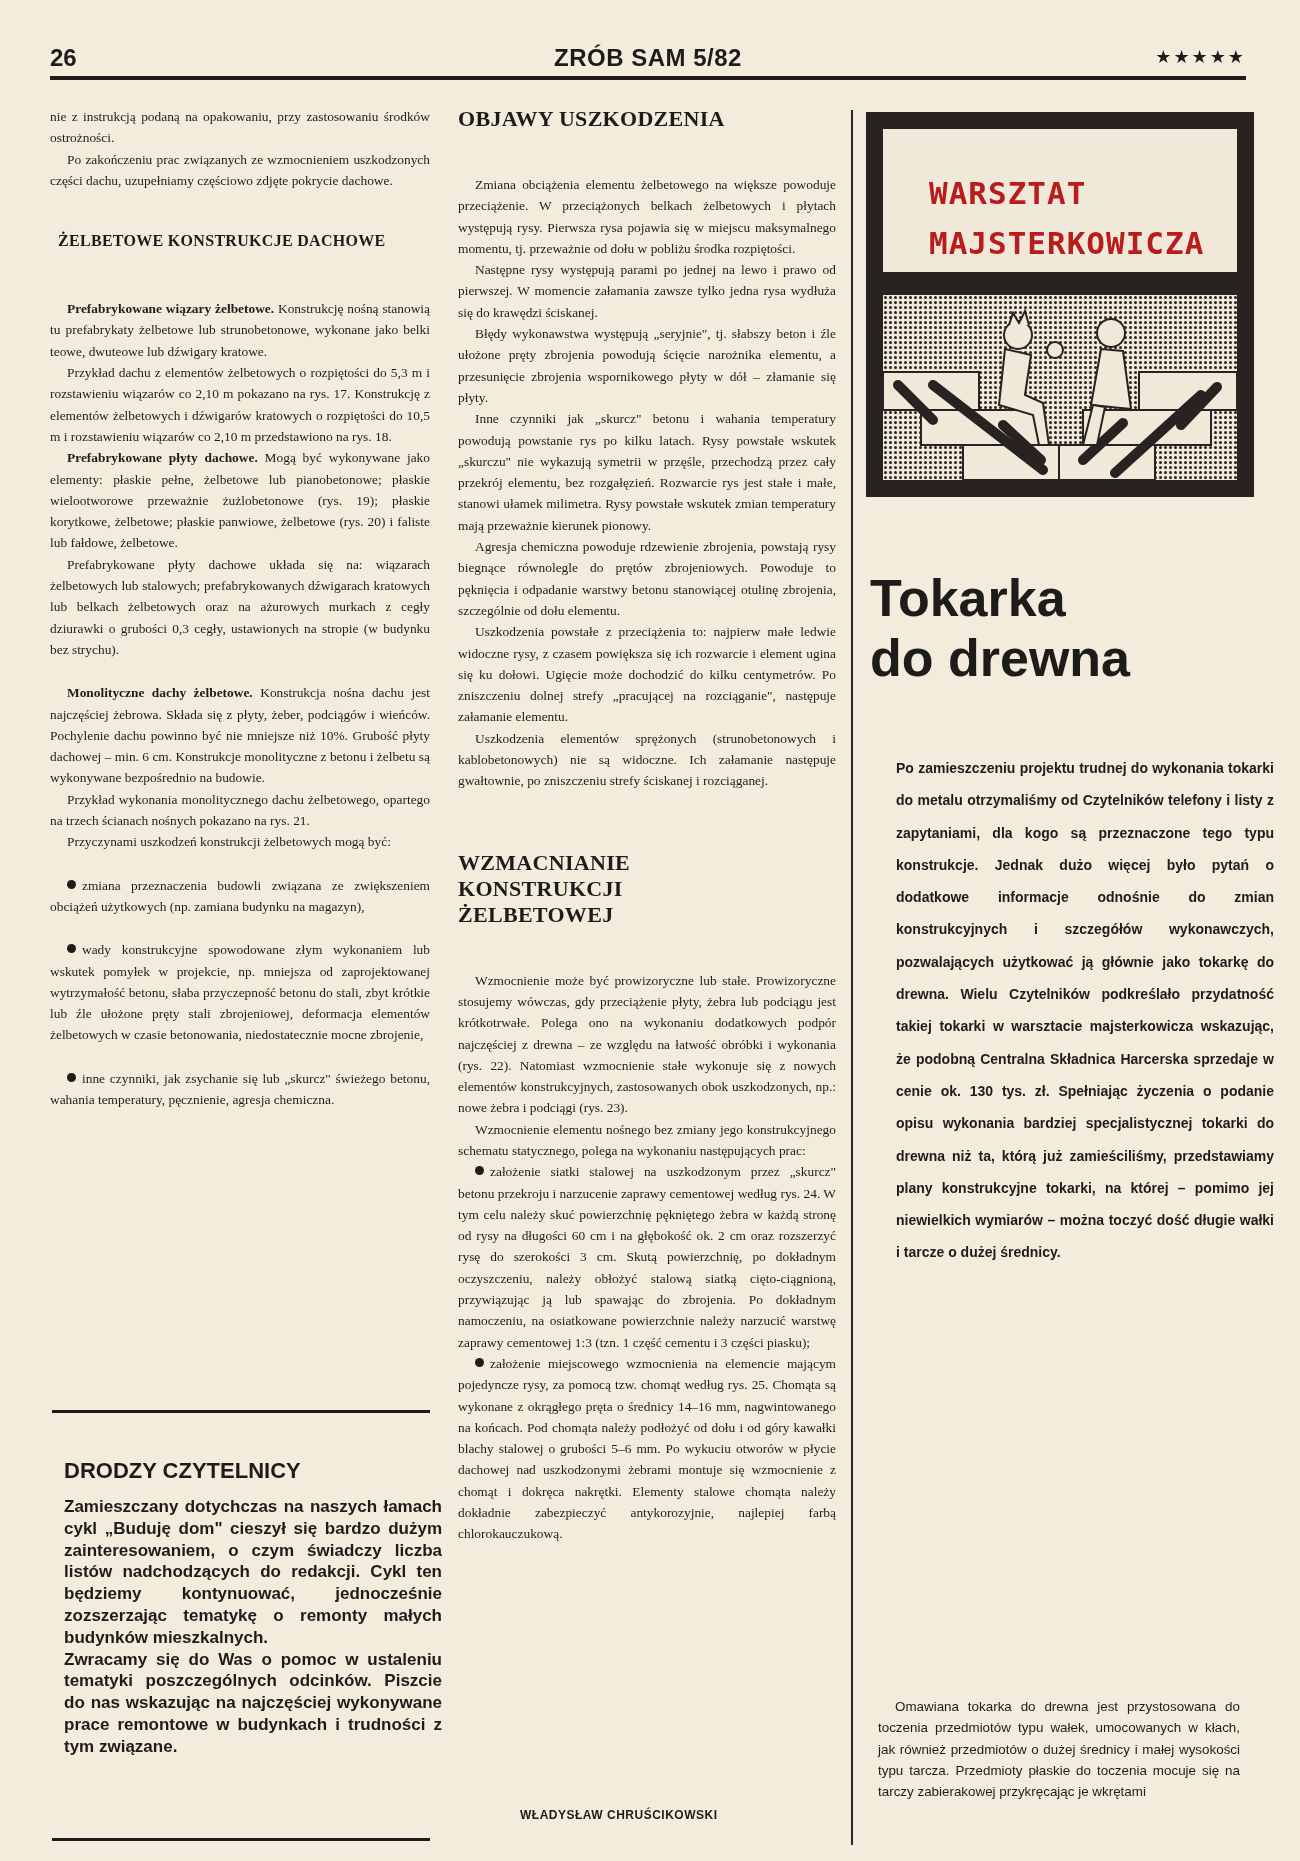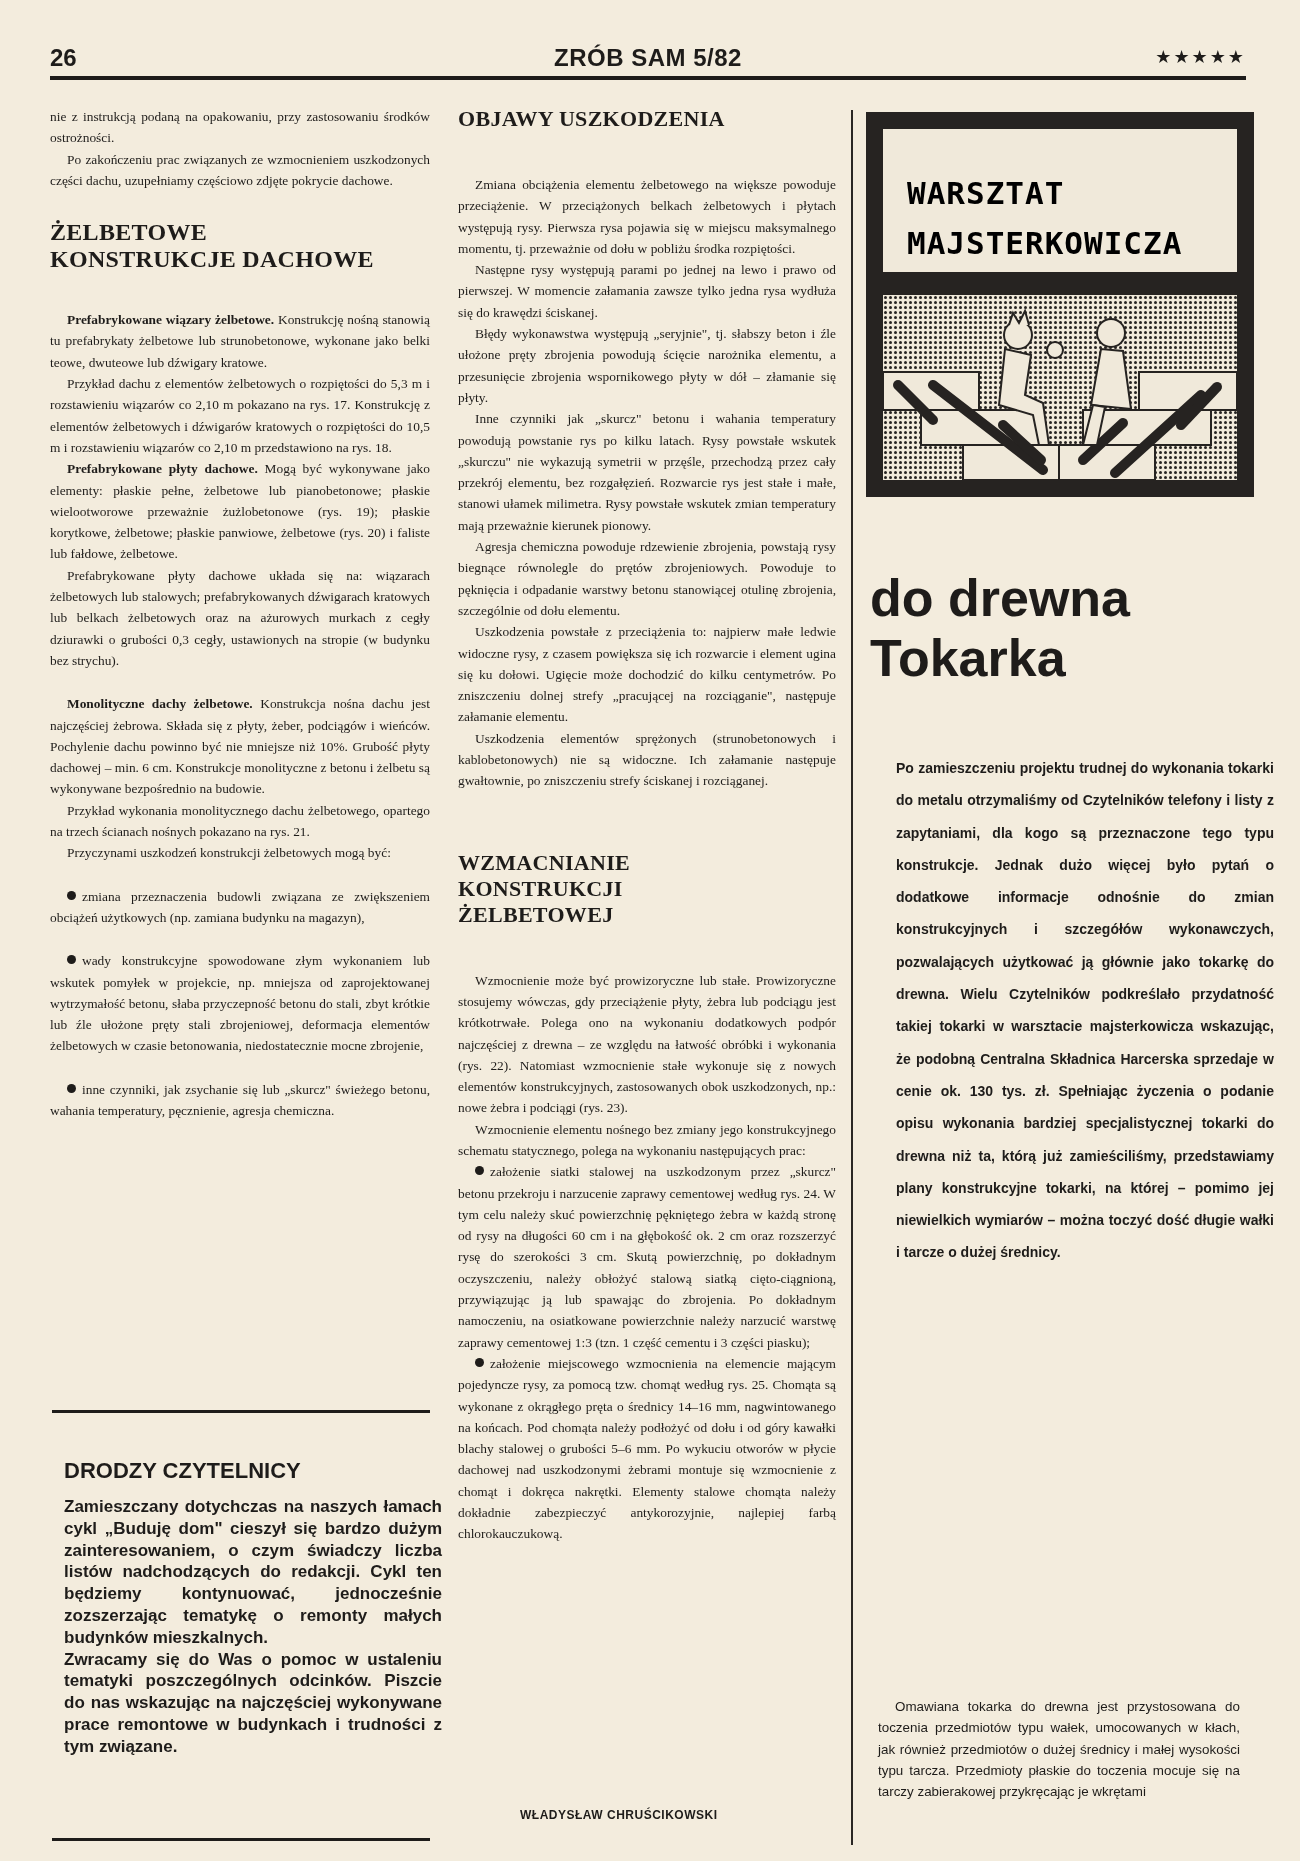--- a/index.html
+++ b/index.html
@@ -11,36 +11,36 @@
   }
   .header { position:absolute; left:50px; top:44px; width:1196px; height:34px; }
   .header .pg { position:absolute; left:0; top:0; font-weight:bold; font-size:24px; }
   .header .mag { position:absolute; left:0; right:0; top:0; text-align:center; font-weight:bold; font-size:24px; letter-spacing:0.5px; }
   .header .stars { position:absolute; right:0; top:2px; font-size:18px; letter-spacing:2px; }
   .rule-top { position:absolute; left:50px; top:76px; width:1196px; height:4px; background:#1e1c1a; }
   .col { position:absolute; font-size:13.4px; line-height:21.3px; text-align:justify;font-family:Liberation Serif, serif; }
   .col p { margin:0; text-indent:17px; }
   .col p.noind { text-indent:0; }
   .col b { font-weight:bold; }
-  .h2 { font-weight:bold; font-size:24px; line-height:27px; margin:0; letter-spacing:0.3px; }
+  .h2 { font-weight:bold; font-size:16px; line-height:27px; margin:8px; letter-spacing:0.3px; }
   .h2s { font-weight:bold; font-size:22px; line-height:26px; margin:0; letter-spacing:0.3px; }
   .bullet { text-indent:17px; }
   .bullet .dot { display:inline-block; width:9px; height:9px; border-radius:50%; background:#1e1c1a; margin-right:6px; vertical-align:1px; }
   .col1 { left:50px; top:106px; width:380px; }
   .col2 { left:458px; top:106px; width:378px; }
   .vline { position:absolute; left:851px; top:110px; width:2px; height:1735px; background:#2a2724; }
   .rule-c1a { position:absolute; left:52px; top:1410px; width:378px; height:3px; background:#1e1c1a; }
   .rule-c1b { position:absolute; left:52px; top:1838px; width:378px; height:3px; background:#1e1c1a; }
   .readers { position:absolute; left:64px; top:1456px; width:378px; }
   .readers .title { font-weight:bold; font-size:22px; line-height:30px; margin-bottom:10px; }
   .readers .body { font-weight:bold; font-size:17px; line-height:21.8px; text-align:justify; }
   .author { position:absolute; left:520px; top:1808px; font-weight:bold; font-size:12px; letter-spacing:0.5px; }
   .logo { position:absolute; left:866px; top:112px; width:388px; height:385px; background:#262321; }
   .logo .inner { position:absolute; left:17px; top:17px; width:354px; height:143px; background:#f0e9da; }
-  .logo .t1, .logo .t2 { position:absolute; left:24px; font-weight:bold; font-size:31px; letter-spacing:1px; font-family:"DejaVu Sans Mono", monospace; color:#000000; }
+  .logo .t1, .logo .t2 { position:absolute; left:46px; font-weight:bold; font-size:31px; letter-spacing:1px; font-family:"DejaVu Sans Mono", monospace; color:#b91c1c; }
   .logo .t1 { top:46px; }
   .logo .t2 { top:96px; }
   .logo .pic { position:absolute; left:17px; top:183px; width:354px; height:185px; }
   .tk-title { position:absolute; left:870px; top:568px; font-weight:bold; font-size:52px; line-height:60px; }
   .tk-lead { position:absolute; left:896px; top:752px; width:378px; font-weight:bold; font-size:14px; line-height:32.3px; text-align:justify; }
   .tk-body { position:absolute; left:870px; top:1688px; width:378px; font-size:13.4px; line-height:21.3px; text-align:justify; }
   .tk-body p { margin:8px; text-indent:17px; }
 </style>
 </head>
 <body>
@@ -142,19 +142,19 @@
       <path d="M126 30 L130 18 L136 28 L142 16 L146 30"></path>
       <circle cx="172" cy="55" r="8"></circle>
       <circle cx="228" cy="38" r="14"></circle>
       <path d="M218 54 L208 110 L248 114 L240 56 Z"></path>
       <path d="M210 110 L200 150 L214 150 L222 112 Z"></path>
     </g>
   </svg>
 </div>
 
 <div class="tk-title">
+  <div>Tokarka</div>
   <div>do drewna</div>
-  <div>Tokarka</div>
 </div>
 <div class="tk-lead">Po zamieszczeniu projektu trudnej do wykonania tokarki do metalu otrzymaliśmy od Czytelników telefony i listy z zapytaniami, dla kogo są przeznaczone tego typu konstrukcje. Jednak dużo więcej było pytań o dodatkowe informacje odnośnie do zmian konstrukcyjnych i szczegółów wykonawczych, pozwalających użytkować ją głównie jako tokarkę do drewna. Wielu Czytelników podkreślało przydatność takiej tokarki w warsztacie majsterkowicza wskazując, że podobną Centralna Składnica Harcerska sprzedaje w cenie ok. 130 tys. zł. Spełniając życzenia o podanie opisu wykonania bardziej specjalistycznej tokarki do drewna niż ta, którą już zamieściliśmy, przedstawiamy plany konstrukcyjne tokarki, na której – pomimo jej niewielkich wymiarów – można toczyć dość długie wałki i tarcze o dużej średnicy.</div>
 <div class="tk-body">
   <p>Omawiana tokarka do drewna jest przystosowana do toczenia przedmiotów typu wałek, umocowanych w kłach, jak również przedmiotów o dużej średnicy i małej wysokości typu tarcza. Przedmioty płaskie do toczenia mocuje się na tarczy zabierakowej przykręcając je wkrętami</p>
 </div>
 
 </body></html>

